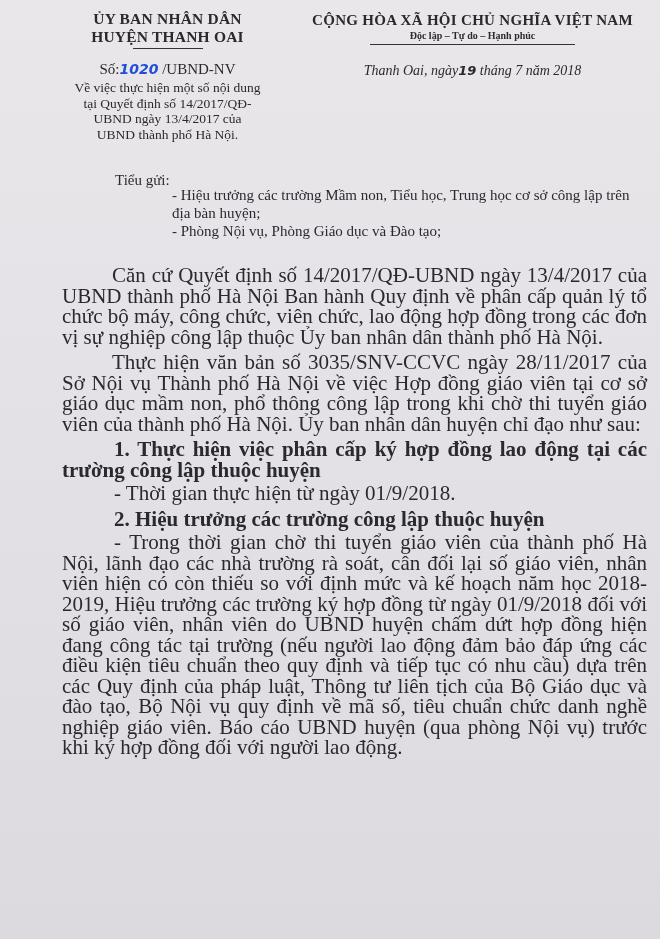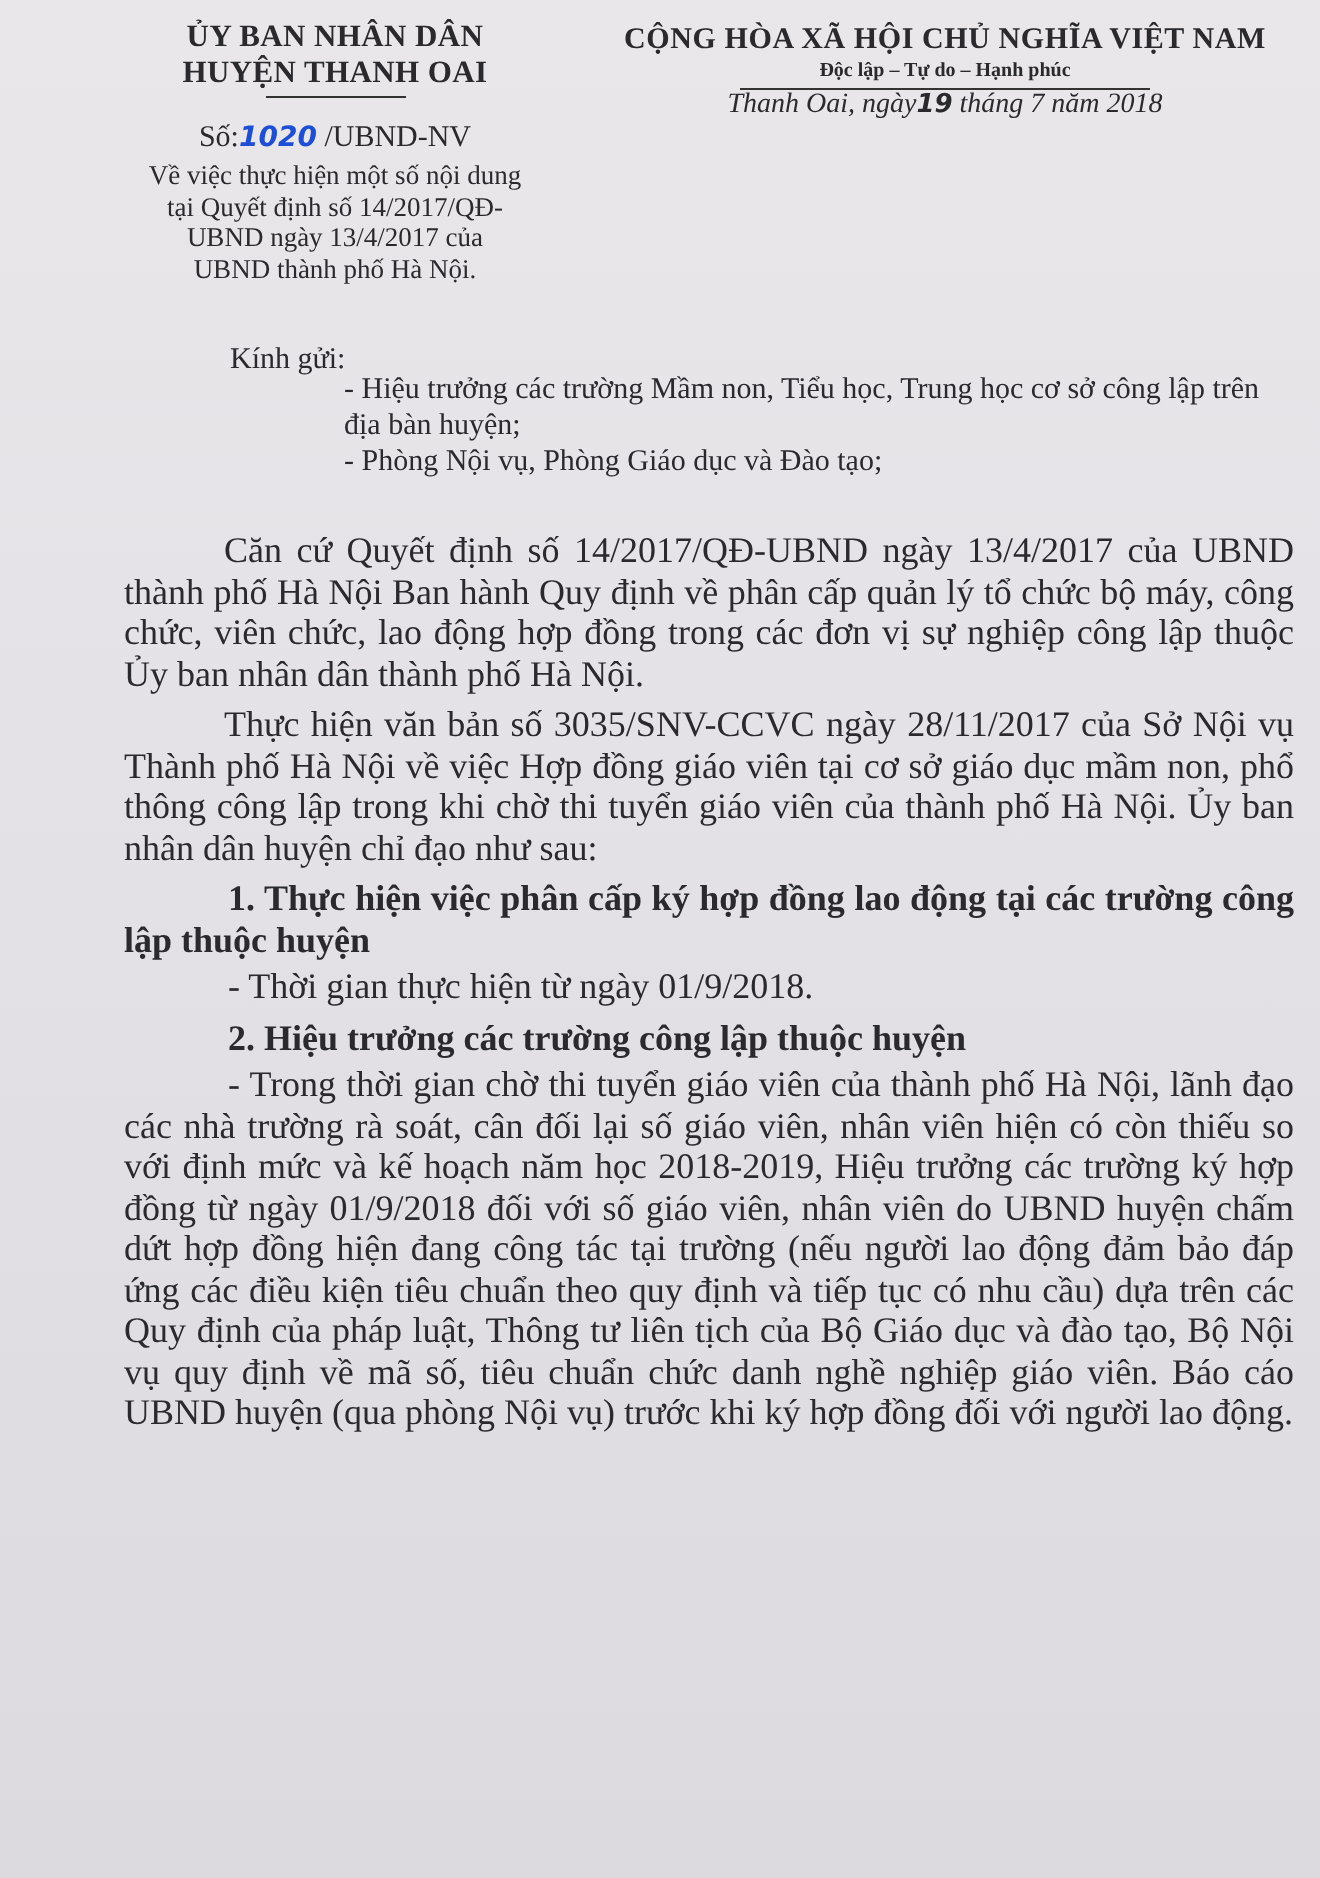--- a/index.html
+++ b/index.html
@@ -15,25 +15,25 @@
   .hdr-left { left:60px; top:10px; width:215px; text-align:center; }
   .org1, .org2 { font-weight:bold; font-size:15.5px; line-height:18px; letter-spacing:0.2px; }
   .org-rule { width:70px; height:1px; background:#333; margin:2px auto 0; }
   .docno { margin-top:12px; font-size:15px; }
   .docno .hand { font-family:"DejaVu Sans", sans-serif; font-style:italic; font-weight:bold; font-size:14px; color:#1d4ed8; }
   .subject { margin-top:2px; font-size:13.5px; line-height:15.5px; }
   .hdr-right { left:300px; top:12px; width:345px; text-align:center; }
   .nation { font-weight:bold; font-size:15px; letter-spacing:0.3px; }
   .motto { font-weight:bold; font-size:10px; margin-top:1px; }
   .motto-rule { width:205px; height:1px; background:#333; margin:3px auto 0; }
-  .place-date { font-style:italic; font-size:14px; }
+  .place-date { font-style:italic; font-size:14px; margin-top:18px; }
   .place-date .hand { font-family:"DejaVu Sans", sans-serif; font-style:italic; font-weight:bold; font-size:13px; }
   .kinh { left:115px; top:172px; font-size:15px; }
   .recips { left:172px; top:186px; width:470px; font-size:15px; line-height:18px; }
-  .body-text { left:62px; top:265px; width:585px; font-size:18px; line-height:20.5px; text-align:justify; }
+  .body-text { left:62px; top:265px; width:585px; font-size:21px; line-height:20.5px; text-align:justify; }
   .p { margin:0 0 5px 0; text-indent:50px; }
   .p.h { font-weight:bold; text-indent:52px; margin-bottom:3px; }
   .p.dash { text-indent:52px; }
   .sp { margin-top:4px; }
 </style>
 </head>
 <body>
 
 <div class="page">
 
@@ -54,21 +54,21 @@
 
   <div class="abs hdr-right">
     <div class="nation">CỘNG HÒA XÃ HỘI CHỦ NGHĨA VIỆT NAM</div>
     <div class="motto">Độc lập – Tự do – Hạnh phúc</div>
     <div class="motto-rule"></div>
     <div class="place-date">
       <span>Thanh Oai, ngày</span><span class="hand">19</span><span> tháng 7  năm 2018</span>
     </div>
   </div>
 
-  <div class="abs kinh">Kính gửi:</div>
+  <div class="abs kinh">Tiểu gửi:</div>
   <div class="abs recips">
     <div>- Hiệu trưởng các trường Mầm non, Tiểu học, Trung học cơ sở công lập trên địa bàn huyện;</div>
     <div>- Phòng Nội vụ, Phòng Giáo dục và Đào tạo;</div>
   </div>
 
   <div class="abs body-text">
     <p class="p">Căn cứ Quyết định số 14/2017/QĐ-UBND ngày 13/4/2017 của UBND thành phố Hà Nội Ban hành Quy định về phân cấp quản lý tổ chức bộ máy, công chức, viên chức, lao động hợp đồng trong các đơn vị sự nghiệp công lập thuộc Ủy ban nhân dân thành phố Hà Nội.</p>
     <p class="p">Thực hiện văn bản số 3035/SNV-CCVC ngày 28/11/2017 của Sở Nội vụ Thành phố Hà Nội về việc Hợp đồng giáo viên tại cơ sở giáo dục mầm non, phổ thông công lập trong khi chờ thi tuyển giáo viên của thành phố Hà Nội. Ủy ban nhân dân huyện chỉ đạo như sau:</p>
     <p class="p h">1. Thực hiện việc phân cấp ký hợp đồng lao động tại các trường công lập thuộc huyện</p>
     <p class="p dash">- Thời gian thực hiện từ ngày 01/9/2018.</p>

